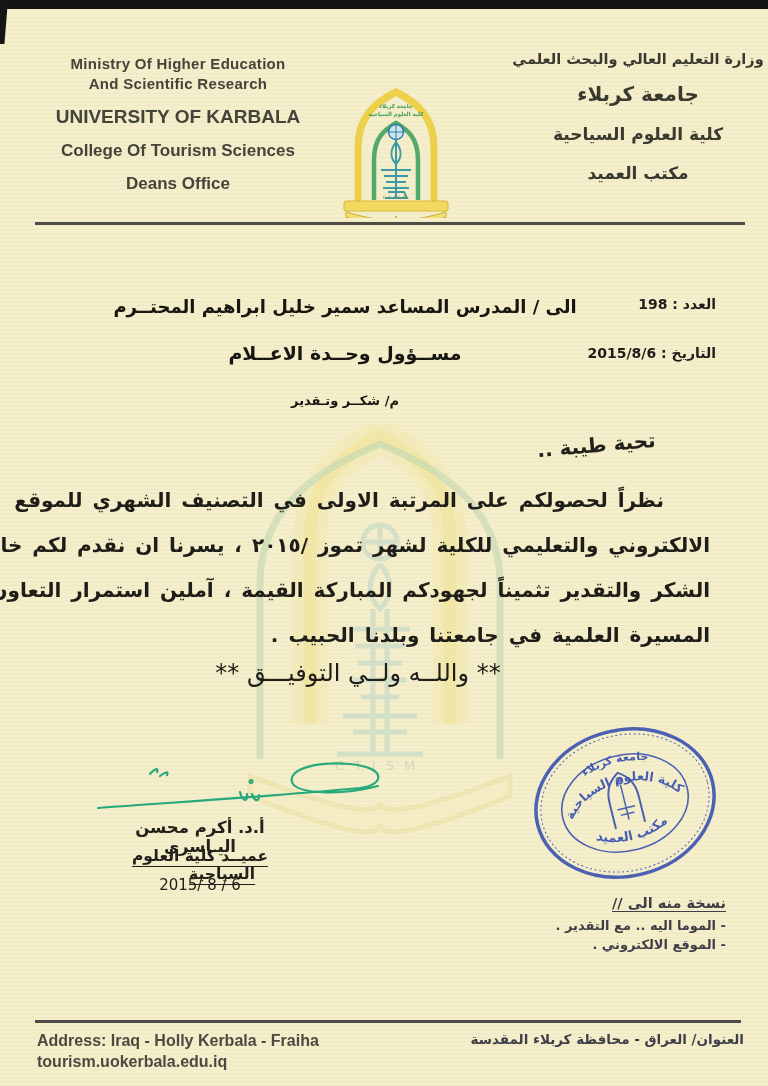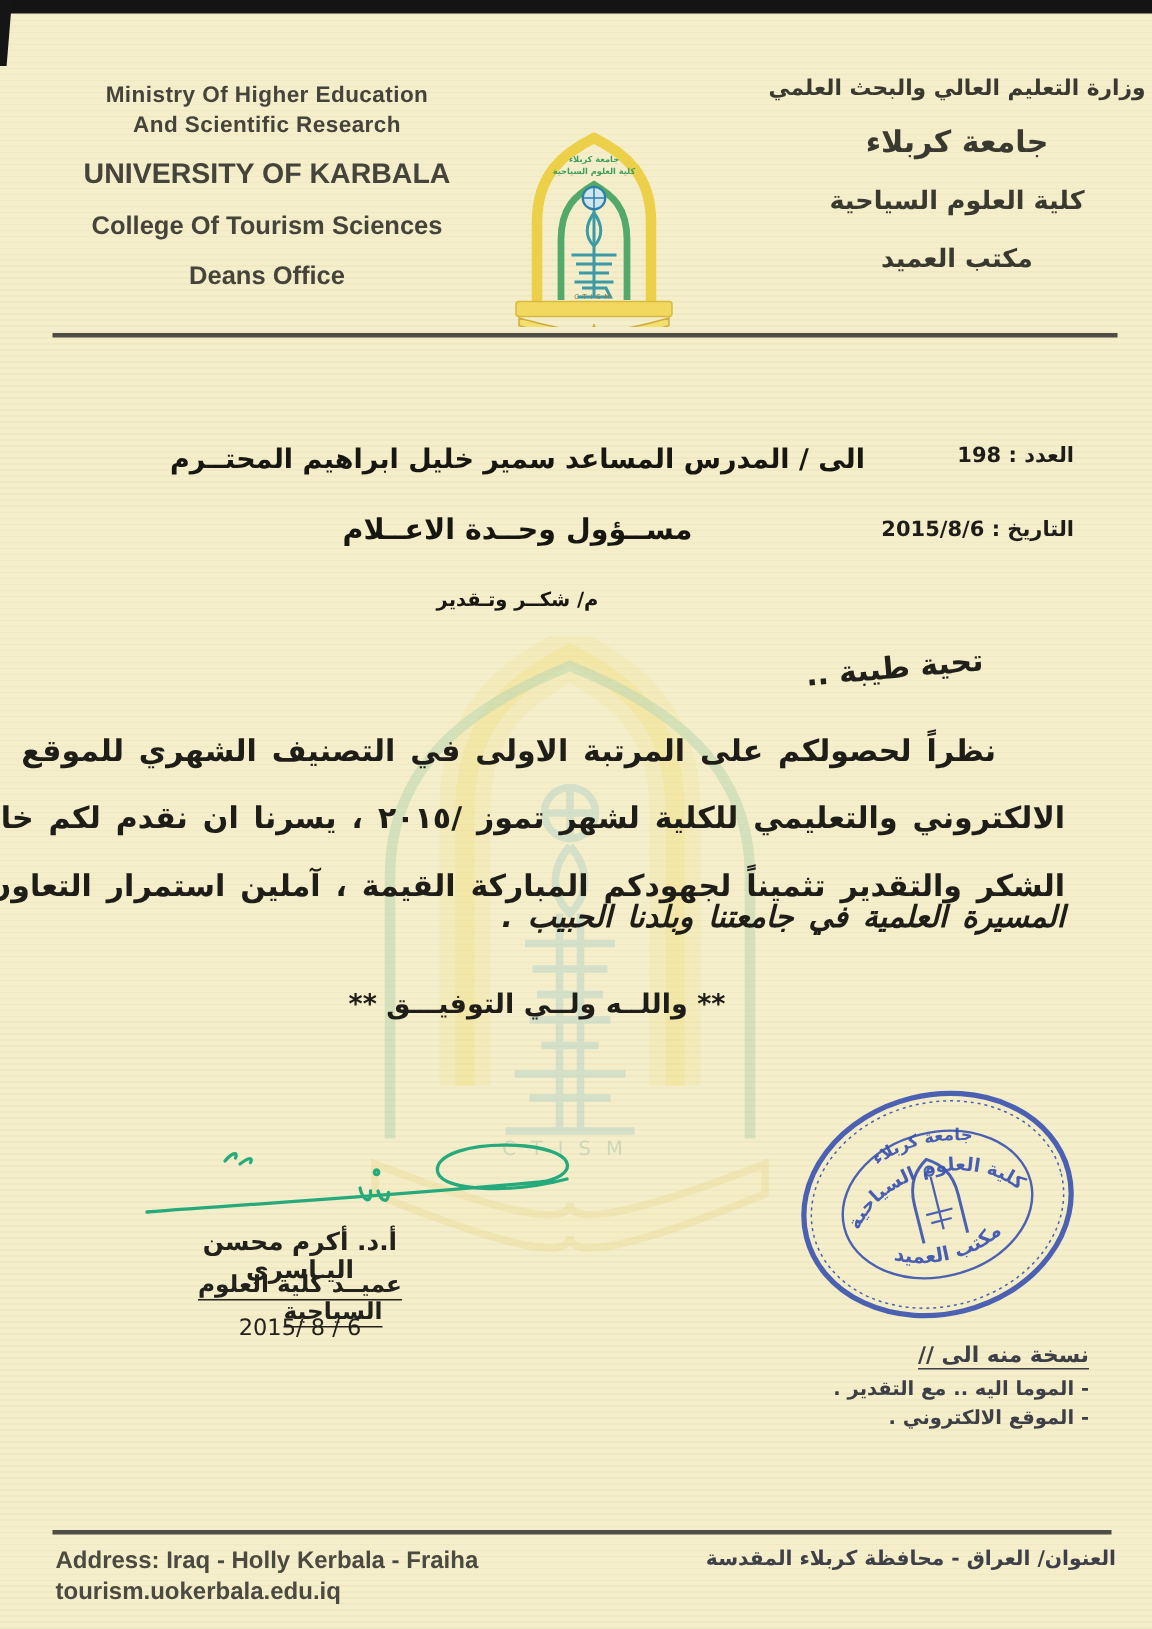--- a/index.html
+++ b/index.html
@@ -39,23 +39,23 @@
   .pos-line{top:342px;font-size:19px;font-weight:bold;}
   .subject{top:393px;font-size:13px;font-weight:bold;}
   
   .greeting{position:absolute;right:112px;top:433px;font-size:20px;font-weight:bold;color:#21201a;
     direction:rtl;transform:rotate(-5deg);}
   .body-line{position:absolute;left:52px;right:58px;direction:rtl;text-align:right;
     font-size:20px;font-weight:600;color:#1e1d18;word-spacing:3px;white-space:nowrap;}
   .bl1{top:488px;text-indent:46px;}
   .bl2{top:533px;}
   .bl3{top:578px;}
-  .bl4{top:599px;font-style:italic;}
+  .bl4{top:623px;}
   .closing{position:absolute;left:0;top:659px;width:716px;text-align:center;direction:rtl;
-    font-size:18px;font-weight:bold;color:#1e1d18;}
+    font-size:24px;font-weight:normal;color:#1e1d18;}
   
   .watermark{position:absolute;left:215px;top:424px;opacity:.5;z-index:0;}
   .content-layer{position:relative;z-index:1;}
   
   .signature{position:absolute;left:92px;top:758px;z-index:2;}
   .sig-text{position:absolute;left:100px;width:200px;text-align:center;direction:rtl;color:#22211b;z-index:2;}
   .sig-name{top:818px;font-size:16.5px;font-weight:bold;}
   .sig-title{top:847px;font-size:15.5px;font-weight:bold;}
   .sig-title span{border-bottom:1.5px solid #22211b;padding-bottom:1px;margin-left:44px;}
   .sig-date{top:876px;font-size:15px;font-weight:500;direction:ltr;}

